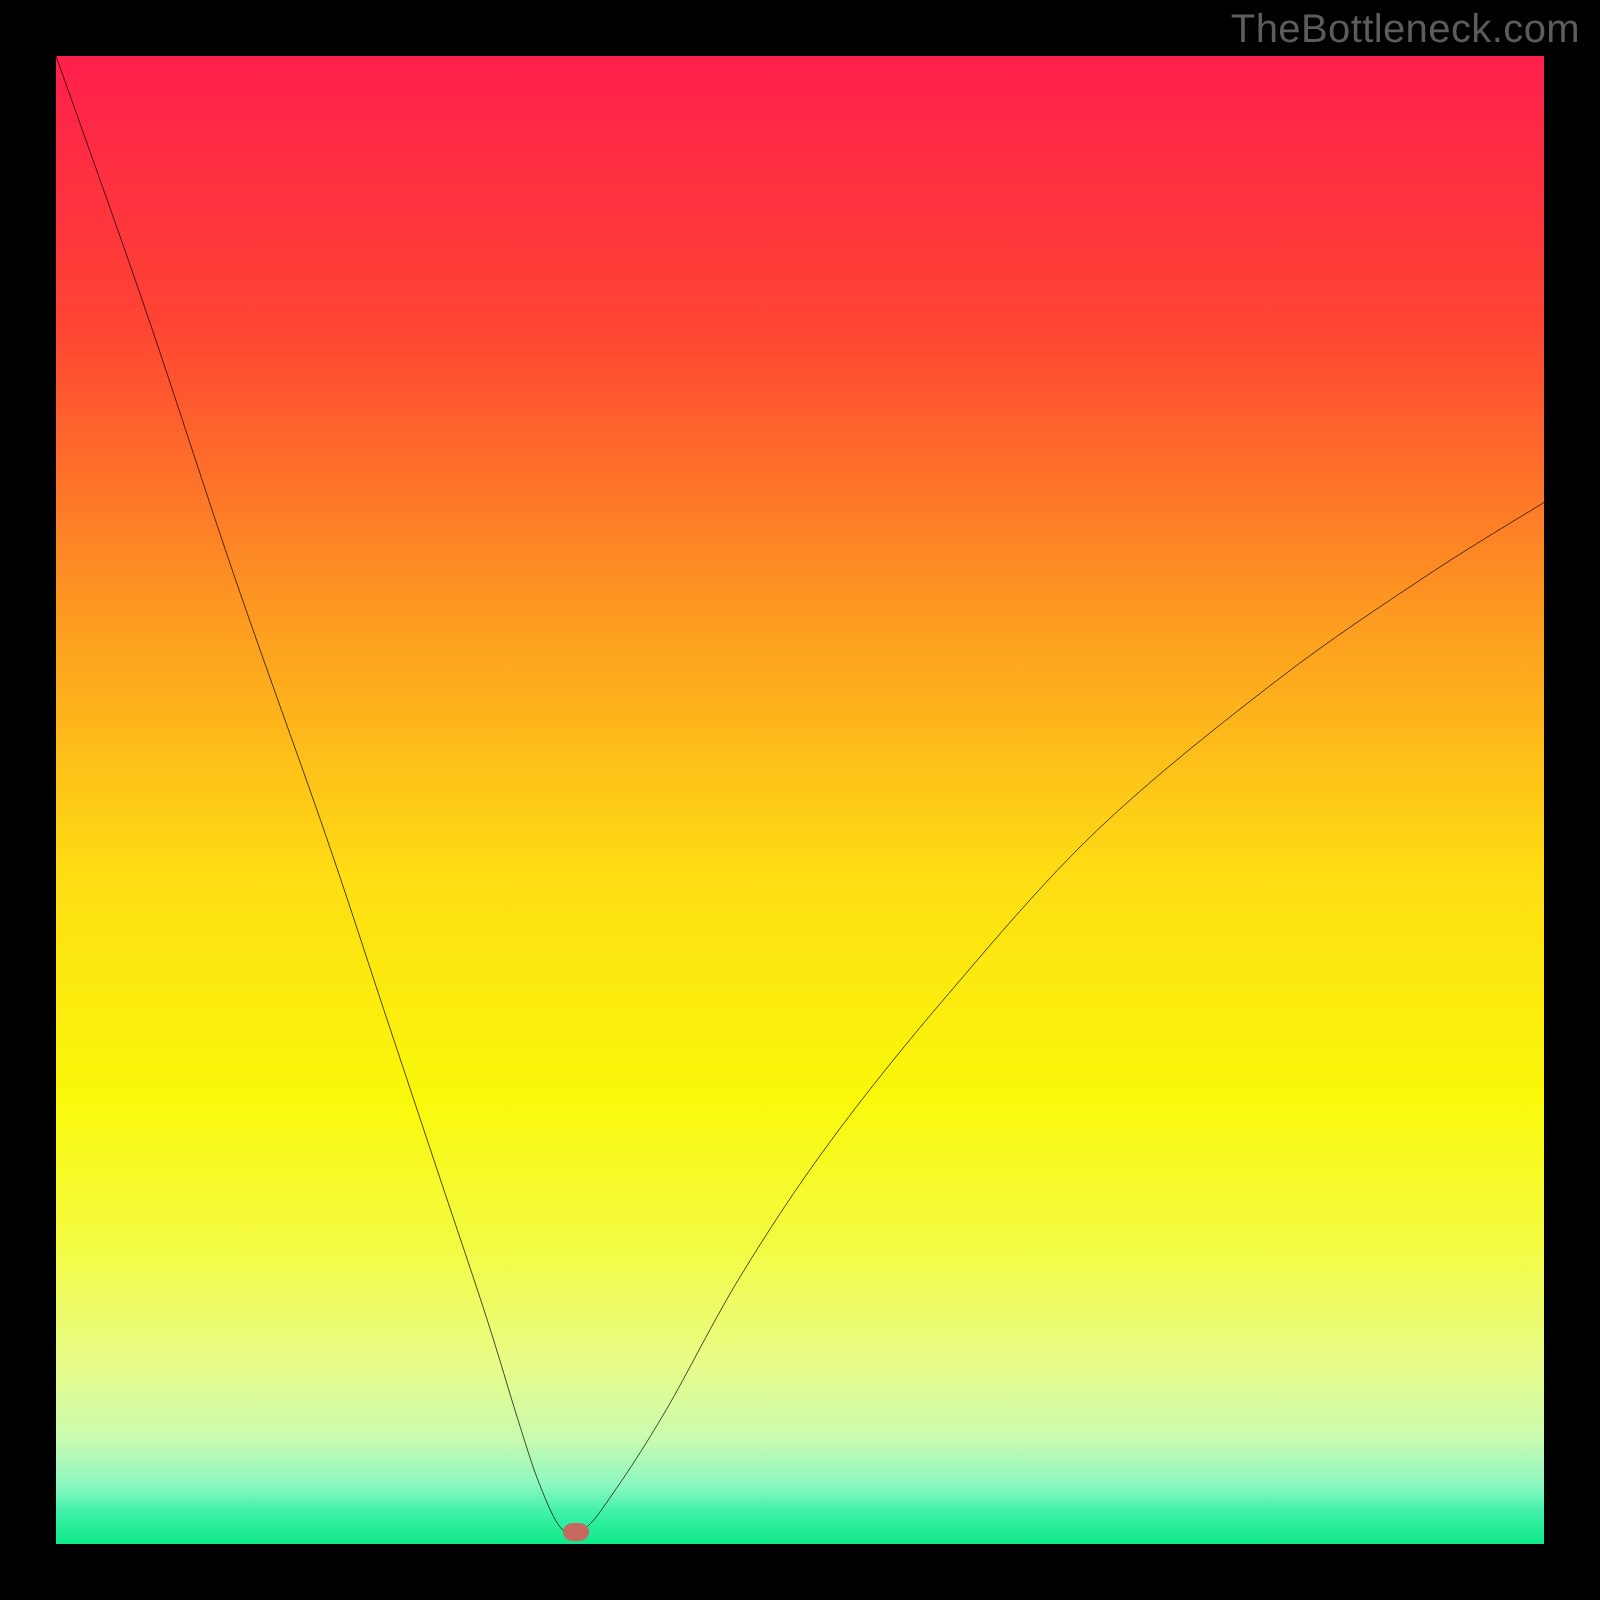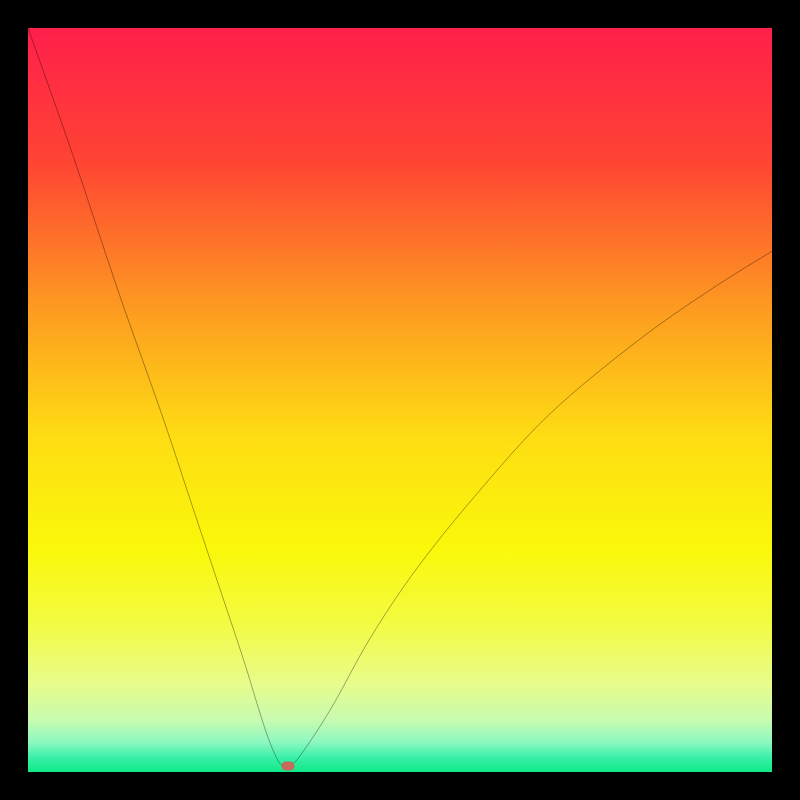--- a/index.html
+++ b/index.html
@@ -83,13 +83,14 @@
       <rect x="0" y="0" width="100" height="100" fill="url(#bg-grad)"></rect>
     </svg>
 
     <svg class="curve" viewBox="0 0 100 100" preserveAspectRatio="none">
       <path id="curve-path" d="M 0.00 0.00 C 1.00 2.83, 4.00 11.17, 6.00 17.00 C 8.00 22.83, 10.00 29.17, 12.00 35.00 C 14.00 40.83, 16.33 47.17, 18.00 52.00 C 19.67 56.83, 20.67 60.00, 22.00 64.00 C 23.33 68.00, 24.83 72.50, 26.00 76.00 C 27.17 79.50, 28.17 82.42, 29.00 85.00 C 29.83 87.58, 30.42 89.67, 31.00 91.50 C 31.58 93.33, 32.00 94.75, 32.50 96.00 C 33.00 97.25, 33.50 98.50, 34.00 99.00 C 34.50 99.50, 34.92 99.42, 35.50 99.00 C 36.08 98.58, 36.58 97.83, 37.50 96.50 C 38.42 95.17, 39.58 93.42, 41.00 91.00 C 42.42 88.58, 44.17 85.00, 46.00 82.00 C 47.83 79.00, 49.67 76.17, 52.00 73.00 C 54.33 69.83, 57.00 66.50, 60.00 63.00 C 63.00 59.50, 66.33 55.50, 70.00 52.00 C 73.67 48.50, 78.33 44.83, 82.00 42.00 C 85.67 39.17, 89.00 37.00, 92.00 35.00 C 95.00 33.00, 98.67 30.83, 100.00 30.00" stroke="#000" stroke-width="0.35" fill="none" vector-effect="non-scaling-stroke"></path>
     </svg>
 
     <div class="marker" id="marker" style="left: 260.4px; top: 738.048px; background: rgb(197, 106, 92);"></div>
   </div>
 
+  <div class="watermark">TheBottleneck.com</div>
 </div>
 
 </body></html>

